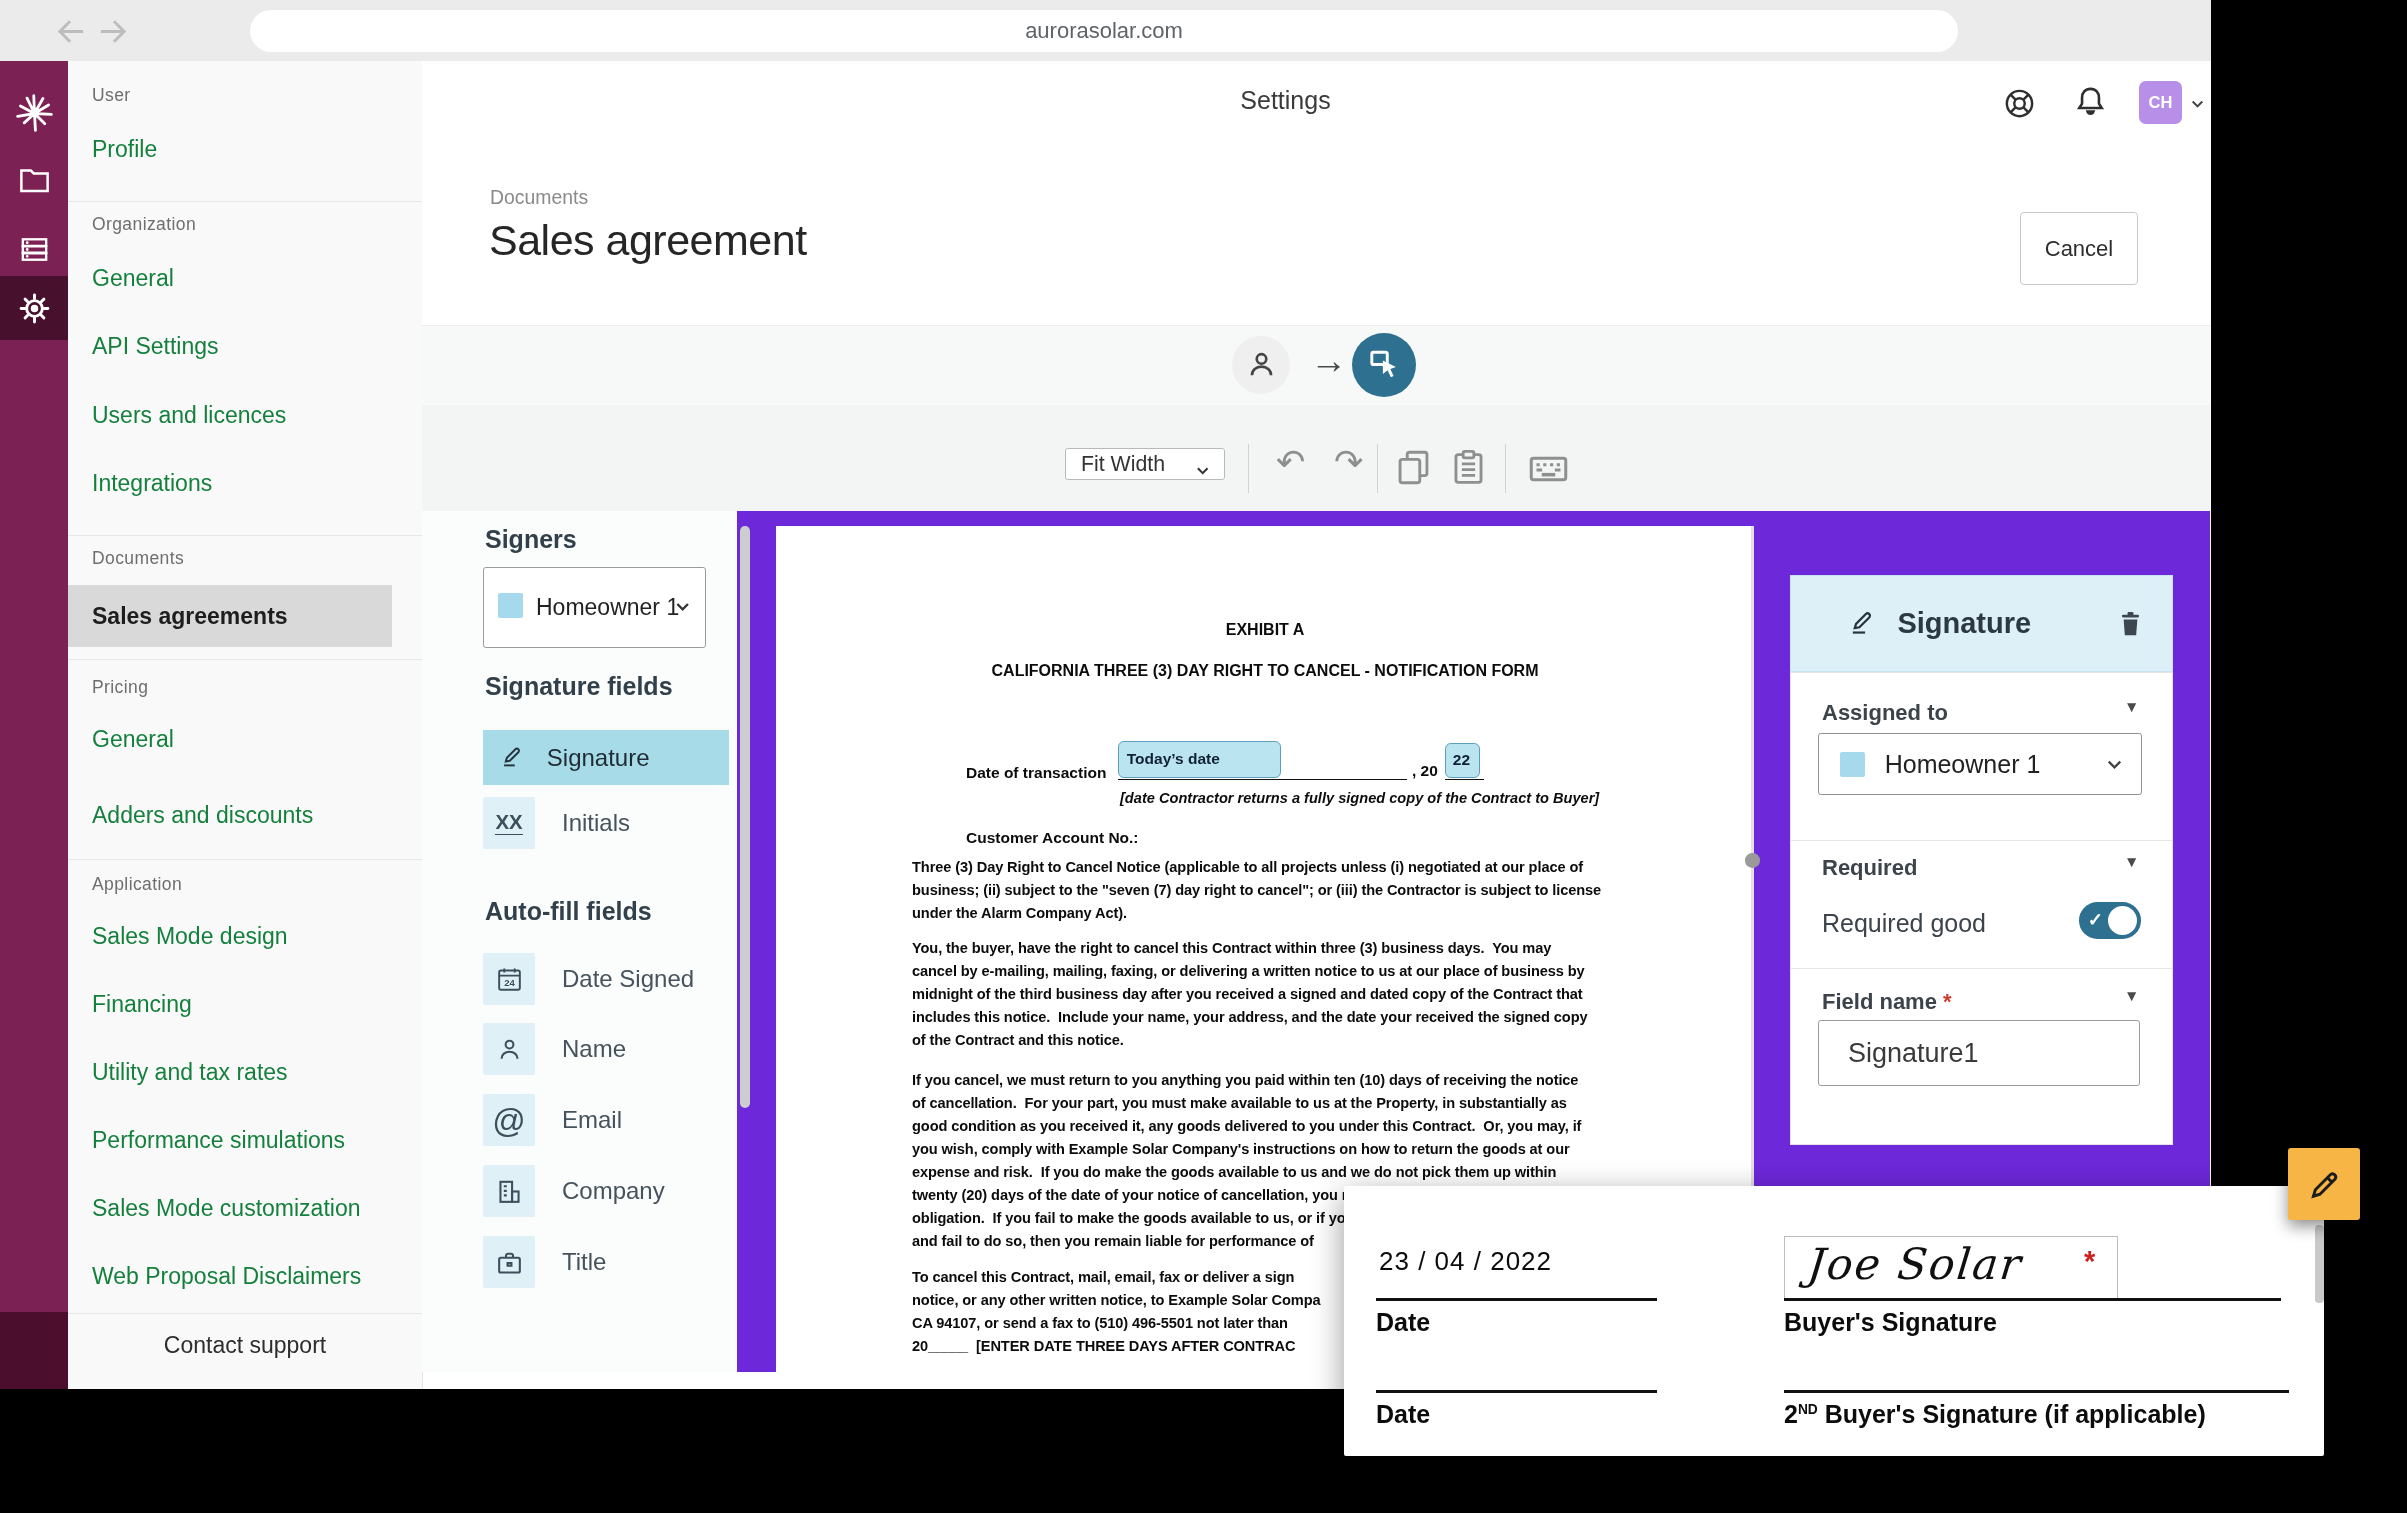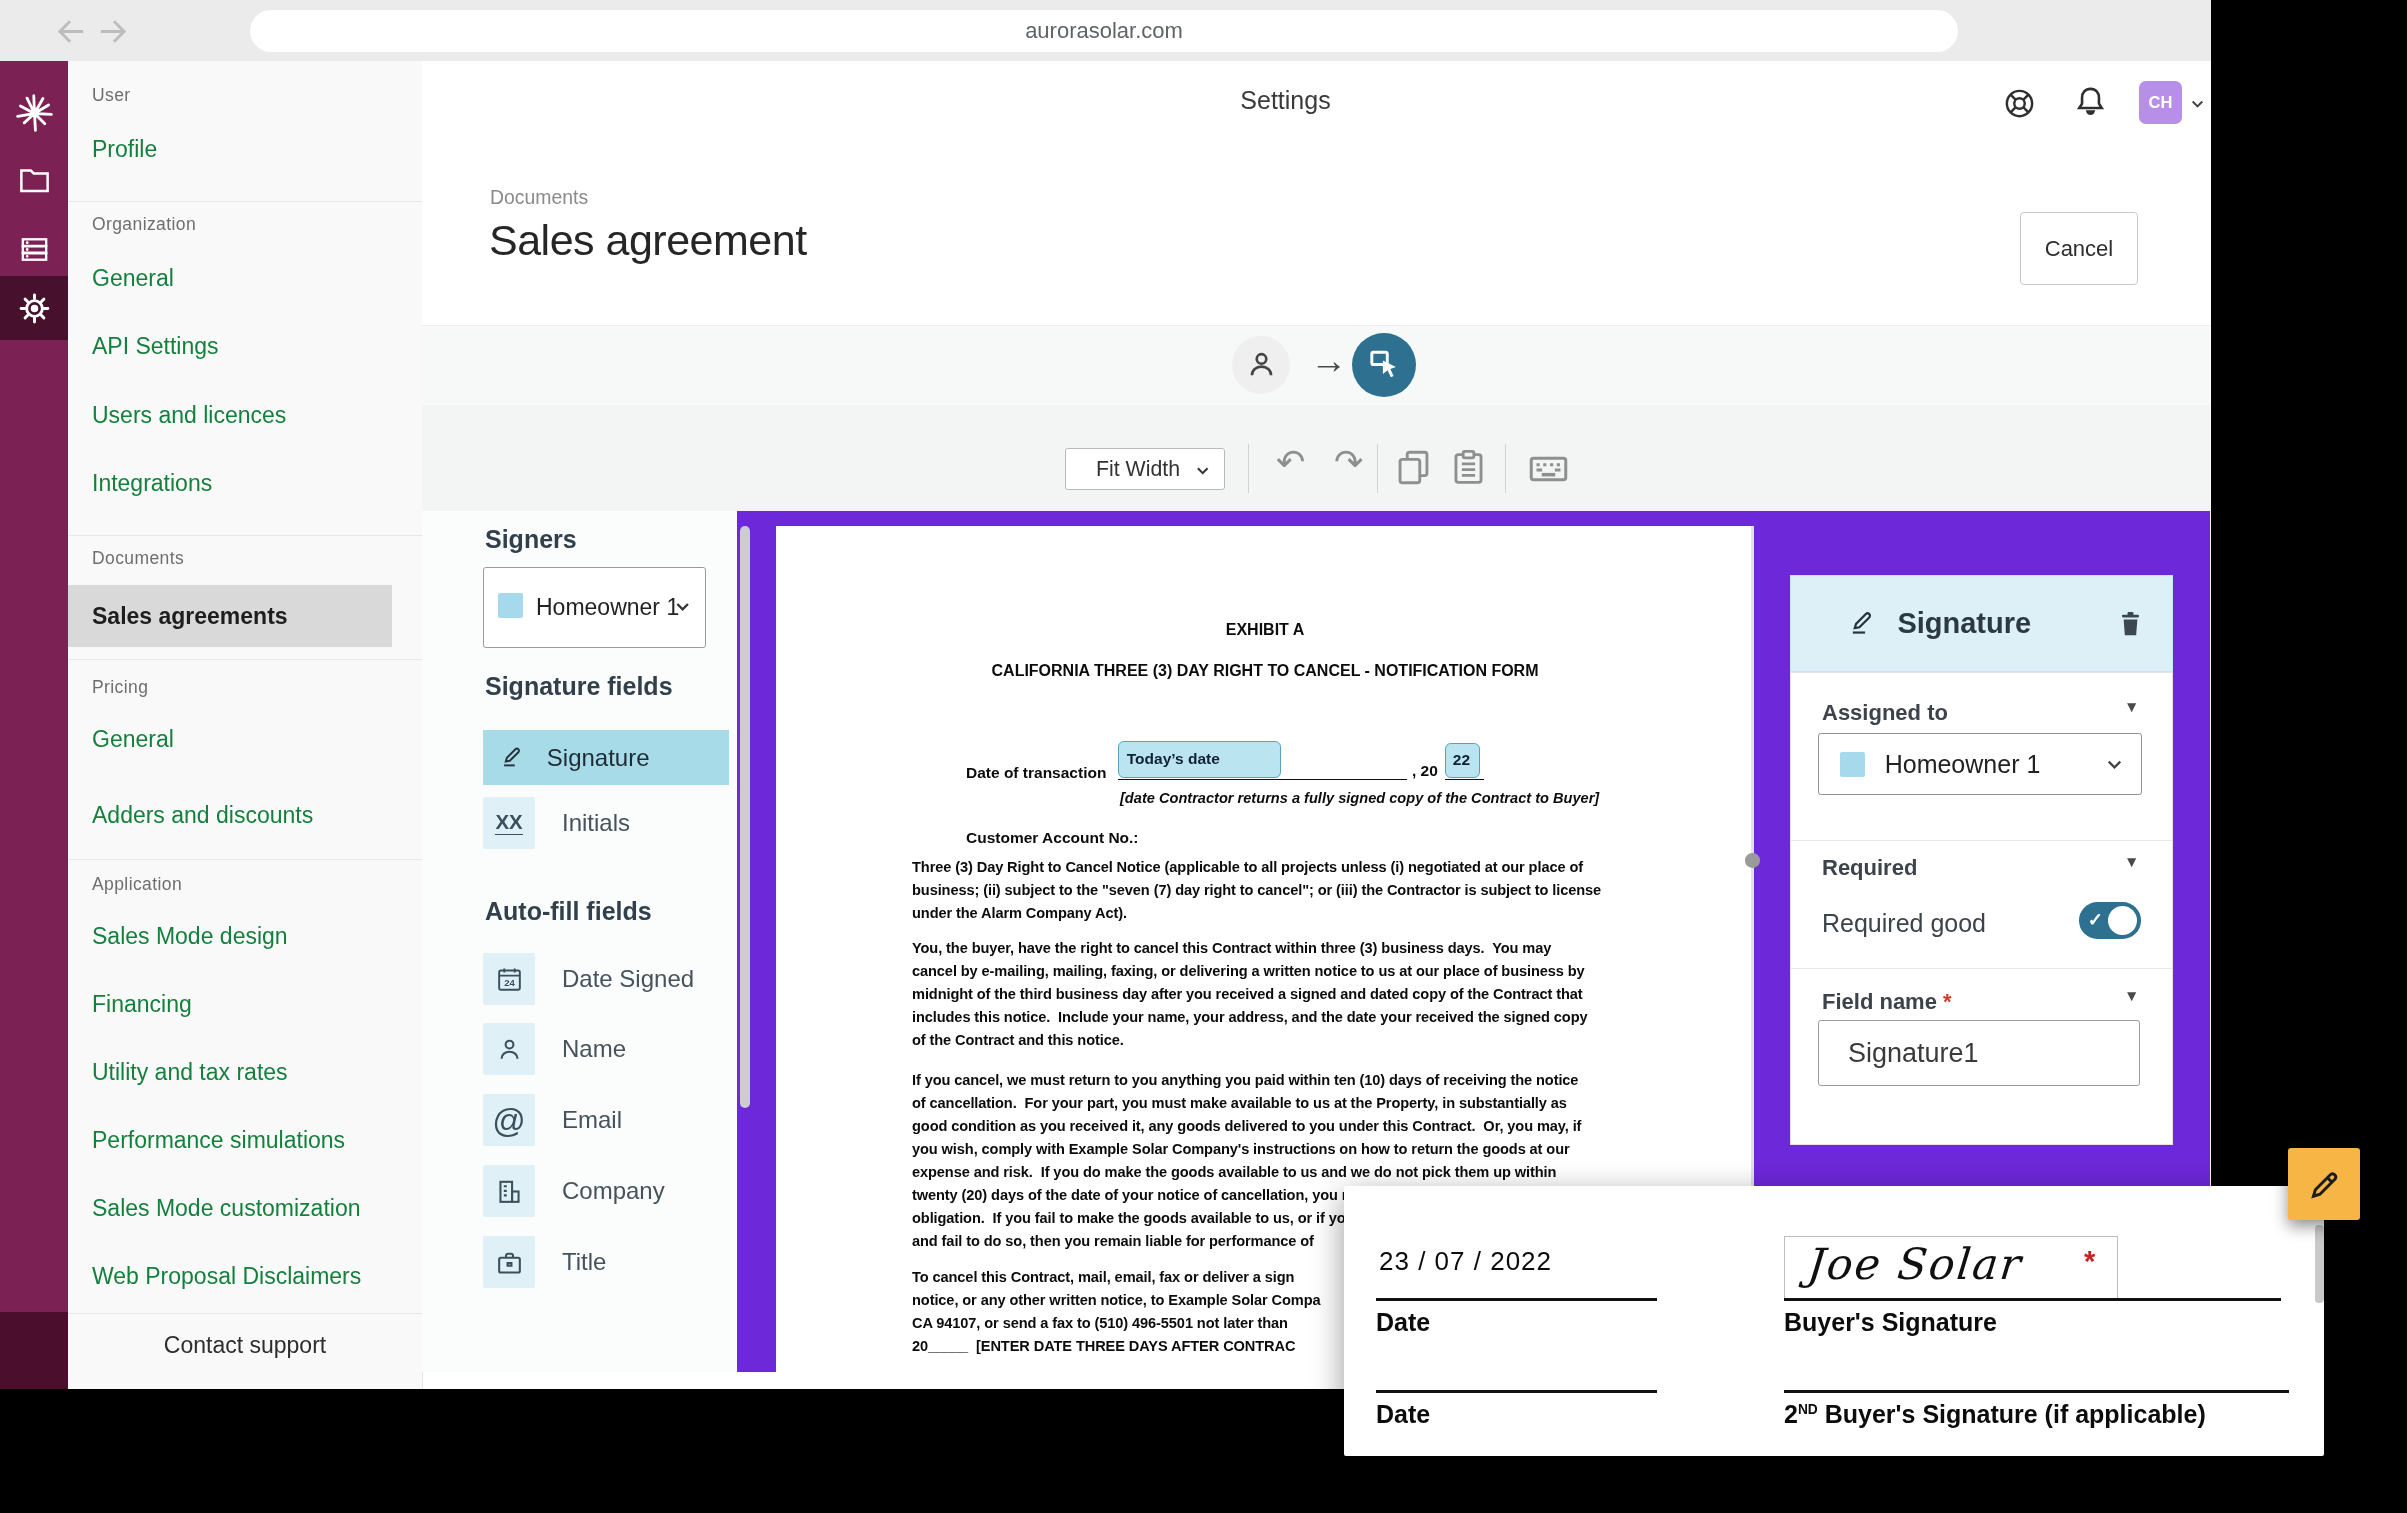--- a/index.html
+++ b/index.html
@@ -48,22 +48,22 @@
   
   #wf-band{left:422px;top:264px;width:1788px;height:81px;background:#f7f8f8;border-top:1px solid #ededed;}
   #tb-band{left:422px;top:344px;width:1788px;height:123px;background:#f3f4f4;border-bottom:1px solid #e3e3e3;}
   #content{left:422px;top:450px;width:1788px;height:861px;background:#6d28d9;}
 
   .wf-circle{border-radius:50%;display:flex;align-items:center;justify-content:center;}
   #wf-person{left:810px;top:9.7px;width:58px;height:58px;background:#efefef;}
   #wf-arrow{left:888px;top:13.6px;font-size:37px;color:#4a4a4a;}
   #wf-cursor{left:930px;top:6.8px;width:64px;height:64px;background:#2e7090;}
 
-  #fitwidth{left:643px;top:43px;width:160px;height:42px;background:#fff;border:1px solid #b9b9b9;border-radius:2.9px;
-            display:flex;align-items:center;font-size:21.3px;color:#333;padding-left:30px;box-sizing:border-box;}
+  #fitwidth{left:643px;top:43px;width:160px;height:32px;background:#fff;border:1px solid #b9b9b9;border-radius:2.9px;
+            display:flex;align-items:center;font-size:21.3px;color:#333;padding-left:15px;box-sizing:border-box;}
   .tb-div{top:39px;width:1px;height:49px;background:#d2d2d2;}
   .tb-glyph{top:39px;font-size:35px;color:#8f8f8f;line-height:1;}
   .tb-svgbtn{top:41px;width:43px;height:43px;color:#8f8f8f;}
 
   
   #fields{left:0;top:0;width:315px;height:861px;background:#fbfcfc;}
   .panel-h{left:63px;font-size:25px;font-weight:bold;color:#32404b;}
   #signer-box{left:61px;top:56px;width:221px;height:79px;background:#fff;border:1px solid #9b9b9b;border-radius:2.9px;}
   .swatch{background:#a7d9ec;border-radius:1.9px;}
   #sig-row{left:61px;top:219px;width:246px;height:55px;background:#a6dbe7;display:flex;align-items:center;}
@@ -447,21 +447,21 @@
         <span>Field name</span> <span class="req-star">*</span>
       </div>
       <div class="rp-tri" style="top:314px;">▼</div>
       <input id="fieldname-input" readonly="" value="Signature1" style="">
     </div>
     <div id="rp-corner" class="abs"></div>
   </div>
 </div>
 
 <div id="overlay" class="abs">
-  <div id="ov-date-val">23 / 07 / 2022</div>
+  <div id="ov-date-val">23 / 04 / 2022</div>
   <div class="ov-line" style="left:32px;top:112px;width:281px;"></div>
   <div class="ov-label" style="left:32px;top:122px;">Date</div>
 
   <div id="sig-box">
     <div id="sig-script">Joe Solar</div>
     <div id="sig-star">*</div>
   </div>
   <div class="ov-line" style="left:440px;top:112px;width:497px;"></div>
   <div class="ov-label" style="left:440px;top:122px;">Buyer's Signature</div>
 

